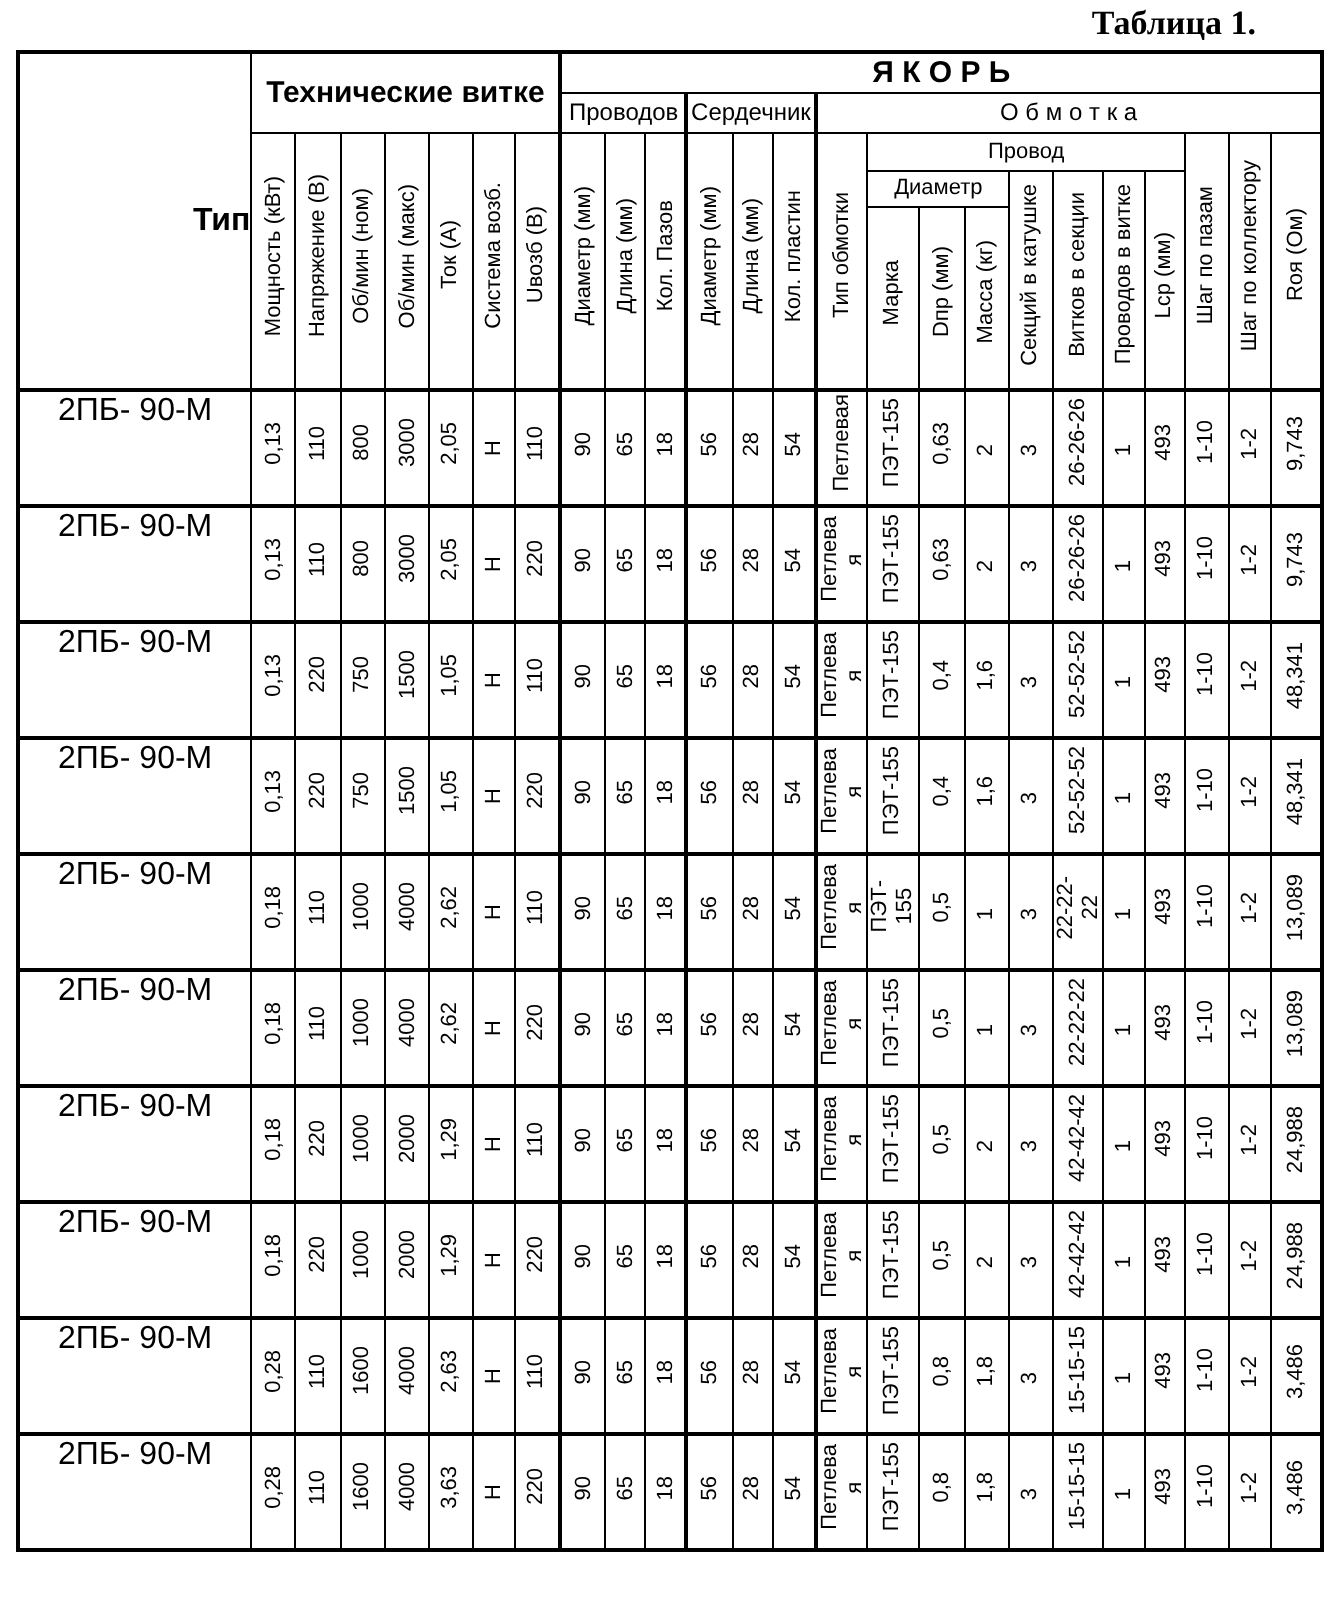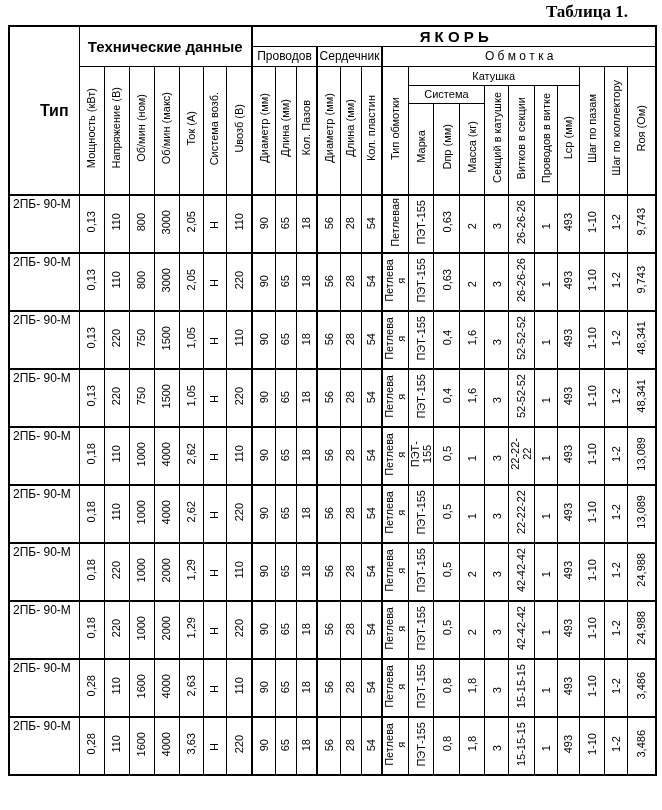--- a/index.html
+++ b/index.html
@@ -3,27 +3,27 @@
 <meta charset="utf-8">
 <style>
   html,body{margin:0;padding:0;background:#fff;}
   body{width:662px;height:810px;position:relative;font-family:"Liberation Sans",sans-serif;color:#000;}
   .caption{position:absolute;top:2px;right:34px;font-family:"Liberation Serif",serif;font-size:17px;font-weight:bold;text-align:center;}
   table.spec{position:absolute;left:8px;top:25px;border-collapse:collapse;table-layout:fixed;border:2px solid #000;}
   th,td{border:1px solid #000;padding:0;font-weight:normal;overflow:hidden;}
   thead th{text-align:center;vertical-align:middle;}
   .sec{border-left:2px solid #000 !important;}
   .big{font-weight:bold;font-size:15px;}
-  .tip{font-weight:bold;font-size:16px;text-align:center;padding-left:20px;vertical-align:middle;}
+  .tip{font-weight:bold;font-size:16px;text-align:right;padding-left:20px;vertical-align:middle;}
   .mid{font-size:12px;}
   .small{font-size:11px;}
   .vt{display:inline-block;writing-mode:vertical-rl;transform:rotate(180deg);white-space:pre-line;font-size:11px;line-height:1.12;}
   tbody td{border-top:2px solid #000;text-align:center;vertical-align:middle;}
   tbody tr{height:58px;}
-  td.type-cell{text-align:left;vertical-align:top;font-size:12px;padding:1px 3px;white-space:nowrap;}
+  td.type-cell{text-align:left;vertical-align:top;font-size:16px;padding:1px 19px;white-space:nowrap;}
   tr.h1{height:20px;} tr.h2{height:20px;} tr.h3{height:19px;} tr.h4{height:18px;} tr.h5{height:92px;}
 </style>
 </head>
 <body>
 
 <div class="caption">Таблица 1.</div>
 
 <table class="spec">
   <colgroup>
     <col style="width:70px">
@@ -48,21 +48,21 @@
       <col style="width:25px">
       <col style="width:23px">
       <col style="width:22px">
     <col style="width:25px">
       <col style="width:23px">
       <col style="width:29px">
   </colgroup>
   <thead>
     <tr class="h1">
       <th rowspan="5" class="tip">Тип</th>
-      <th colspan="7" rowspan="2" class="big">Технические данные</th>
+      <th colspan="7" rowspan="2" class="big">Технические витке</th>
       <th colspan="17" class="big sec">Я К О Р Ь</th>
     </tr>
     <tr class="h2">
       <th colspan="3" class="mid sec">Проводов</th>
       <th colspan="3" class="mid sec">Сердечник</th>
       <th colspan="11" class="mid sec">О б м о т к а</th>
     </tr>
     <tr class="h3">
       <th rowspan="3"><div class="vt">Мощность (кВт)</div></th>
       <th rowspan="3"><div class="vt">Напряжение (В)</div></th>
@@ -71,27 +71,27 @@
       <th rowspan="3"><div class="vt">Ток (А)</div></th>
       <th rowspan="3"><div class="vt">Система возб.</div></th>
       <th rowspan="3"><div class="vt">Uвозб (В)</div></th>
       <th rowspan="3" class="sec"><div class="vt">Диаметр (мм)</div></th>
       <th rowspan="3"><div class="vt">Длина (мм)</div></th>
       <th rowspan="3"><div class="vt">Кол. Пазов</div></th>
       <th rowspan="3" class="sec"><div class="vt">Диаметр (мм)</div></th>
       <th rowspan="3"><div class="vt">Длина (мм)</div></th>
       <th rowspan="3"><div class="vt">Кол. пластин</div></th>
       <th rowspan="3" class="sec"><div class="vt">Тип обмотки</div></th>
-      <th colspan="7" class="small">Катушка</th>
+      <th colspan="7" class="small">Провод</th>
       <th rowspan="3"><div class="vt">Шаг по пазам</div></th>
       <th rowspan="3"><div class="vt">Шаг по коллектору</div></th>
       <th rowspan="3"><div class="vt">Rоя (Ом)</div></th>
     </tr>
     <tr class="h4">
-      <th colspan="3" class="small">Система</th>
+      <th colspan="3" class="small">Диаметр</th>
       <th rowspan="2"><div class="vt">Секций в катушке</div></th>
       <th rowspan="2"><div class="vt">Витков в секции</div></th>
       <th rowspan="2"><div class="vt">Проводов в витке</div></th>
       <th rowspan="2"><div class="vt">Lср (мм)</div></th>
     </tr>
     <tr class="h5">
       <th><div class="vt">Марка</div></th>
       <th><div class="vt">Dпр (мм)</div></th>
       <th><div class="vt">Масса (кг)</div></th>
     </tr>

